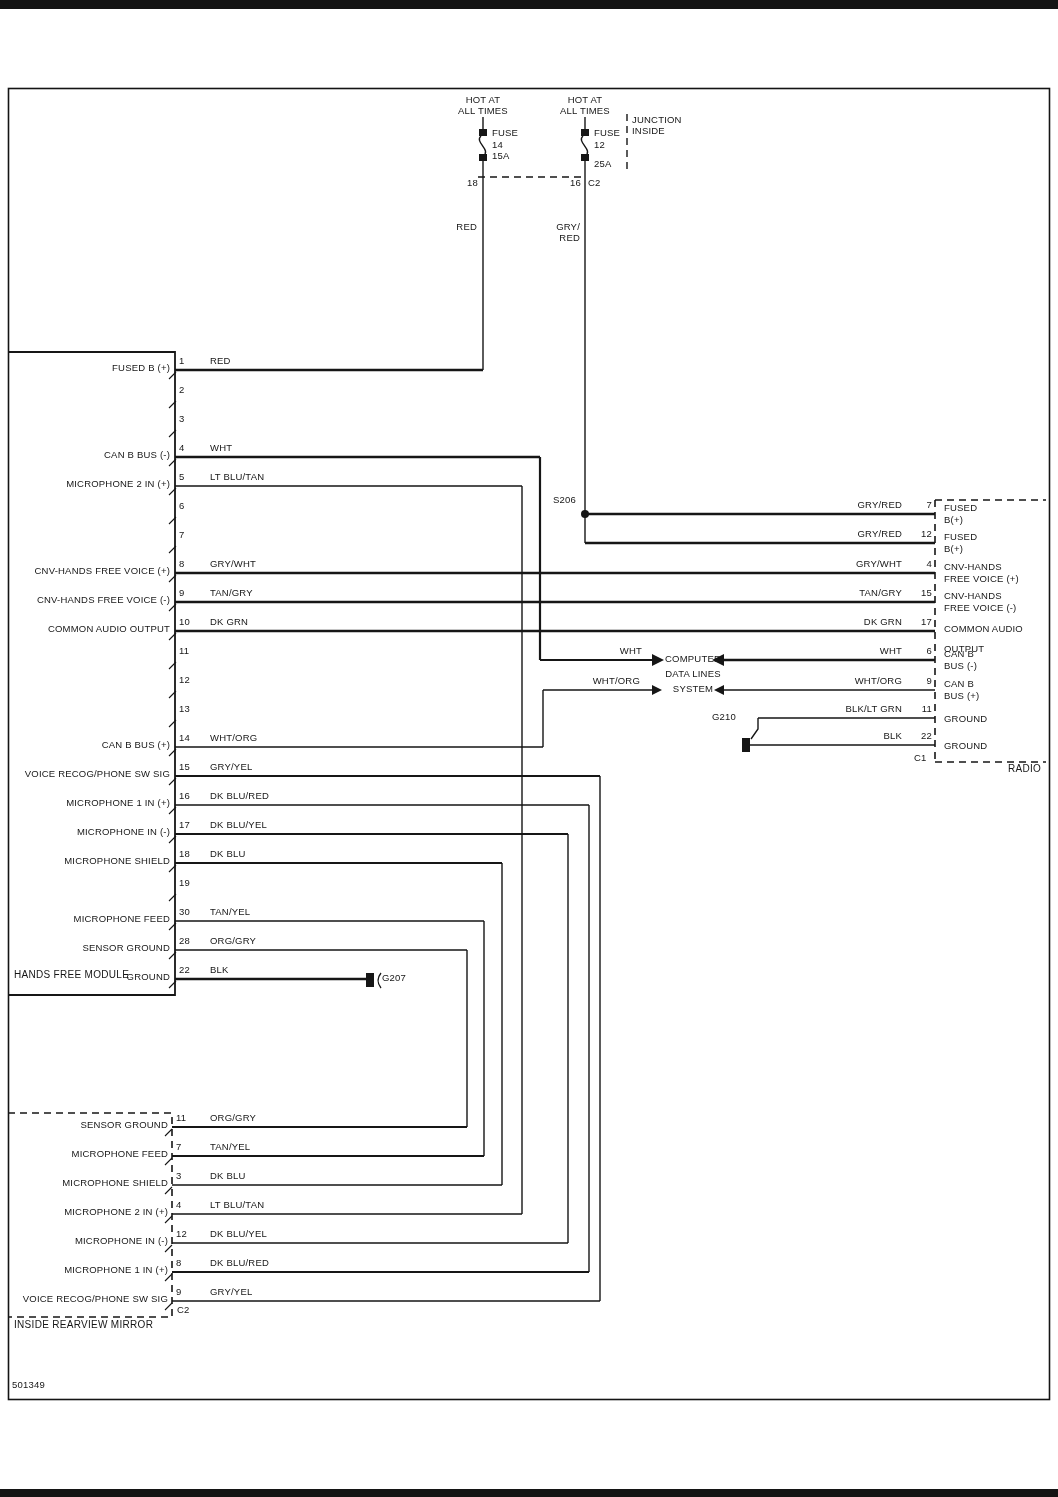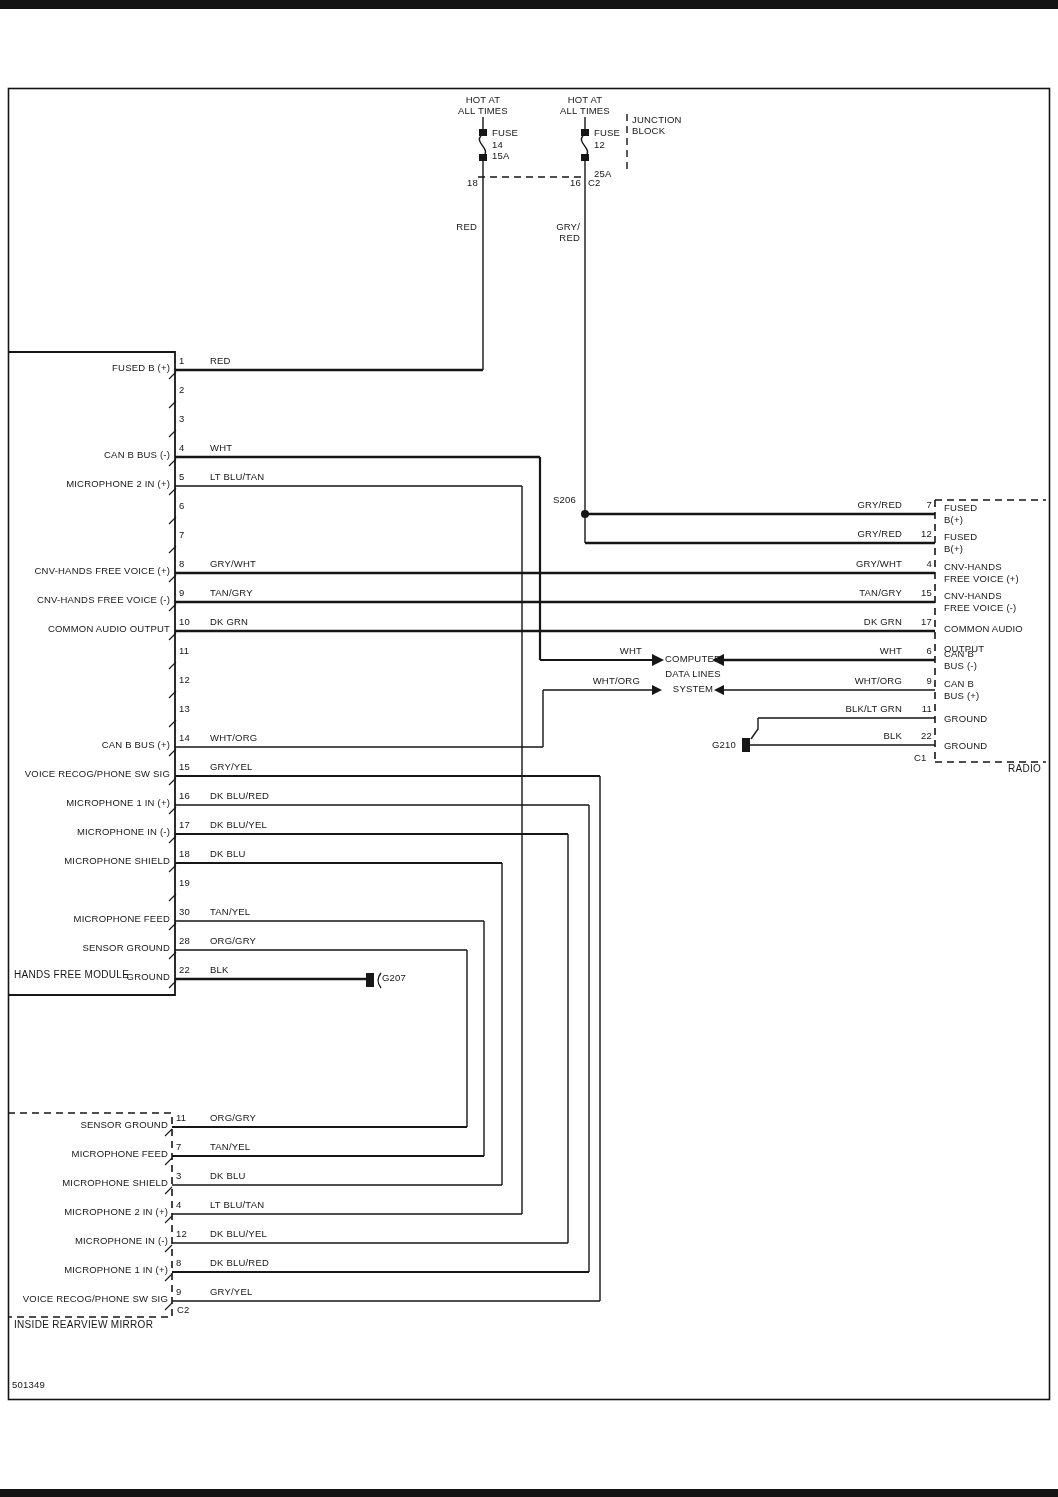--- a/index.html
+++ b/index.html
@@ -130,43 +130,43 @@
   <span class="lbl c" style="left:445px;top:95px;width:76px">HOT AT
 ALL TIMES</span>
   <span class="lbl c" style="left:547px;top:95px;width:76px">HOT AT
 ALL TIMES</span>
 
   <span class="lbl" style="left:492px;top:128px">FUSE</span>
   <span class="lbl" style="left:492px;top:140px">14</span>
   <span class="lbl" style="left:492px;top:151px">15A</span>
   <span class="lbl" style="left:594px;top:128px">FUSE</span>
   <span class="lbl" style="left:594px;top:140px">12</span>
-  <span class="lbl" style="left:594px;top:169px">25A</span>
+  <span class="lbl" style="left:594px;top:159px">25A</span>
 
   <span class="lbl" style="left:632px;top:115px">JUNCTION
-BLOCK</span>
+INSIDE</span>
 
   <span class="lbl r" style="right:580px;top:178px">18</span>
   <span class="lbl r" style="right:477px;top:178px">16</span>
   <span class="lbl" style="left:588px;top:178px">C2</span>
 
   <span class="lbl r" style="right:581px;top:222px">RED</span>
   <span class="lbl r" style="right:478px;top:222px">GRY/
 RED</span>
 
   <span class="lbl r" style="right:482px;top:495px">S206</span>
 
   <span class="lbl c" style="left:655px;top:651px;width:76px;line-height:15px">COMPUTER
 DATA LINES
 SYSTEM</span>
 
   <span class="lbl r" style="right:416px;top:646px">WHT</span>
   <span class="lbl r" style="right:418px;top:676px">WHT/ORG</span>
 
-  <span class="lbl r" style="right:322px;top:740px">G210</span>
+  <span class="lbl r" style="right:322px;top:712px">G210</span>
   <span class="lbl" style="left:382px;top:973px">G207</span>
 
   <span class="lbl t" style="left:14px;top:970px">HANDS FREE MODULE</span>
   <span class="lbl t" style="left:14px;top:1320px">INSIDE REARVIEW MIRROR</span>
   <span class="lbl" style="left:177px;top:1305px">C2</span>
   <span class="lbl" style="left:914px;top:753px">C1</span>
   <span class="lbl t" style="left:1008px;top:764px">RADIO</span>
 
   <span class="lbl" style="left:12px;top:1380px">501349</span>
 <span class="lbl" style="left: 179px; top: 356px;">1</span>

